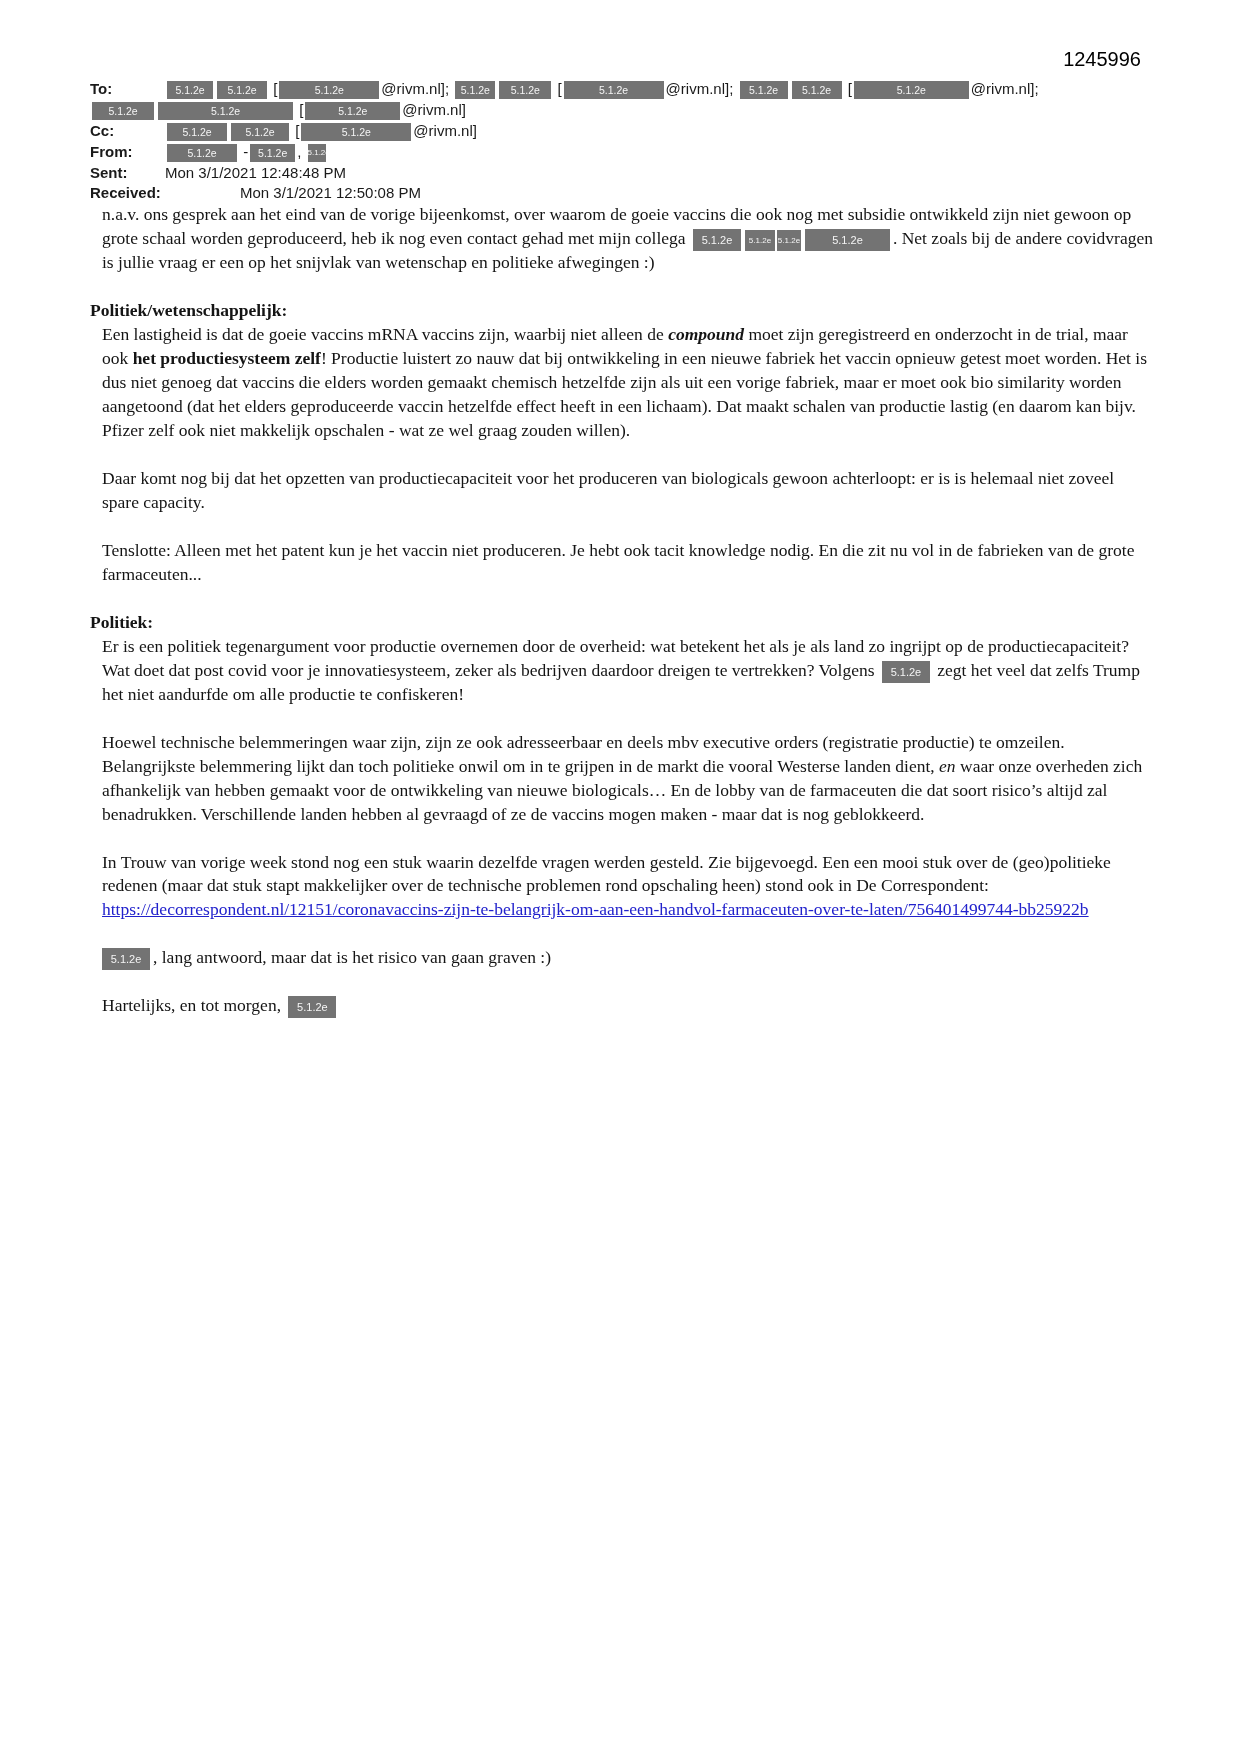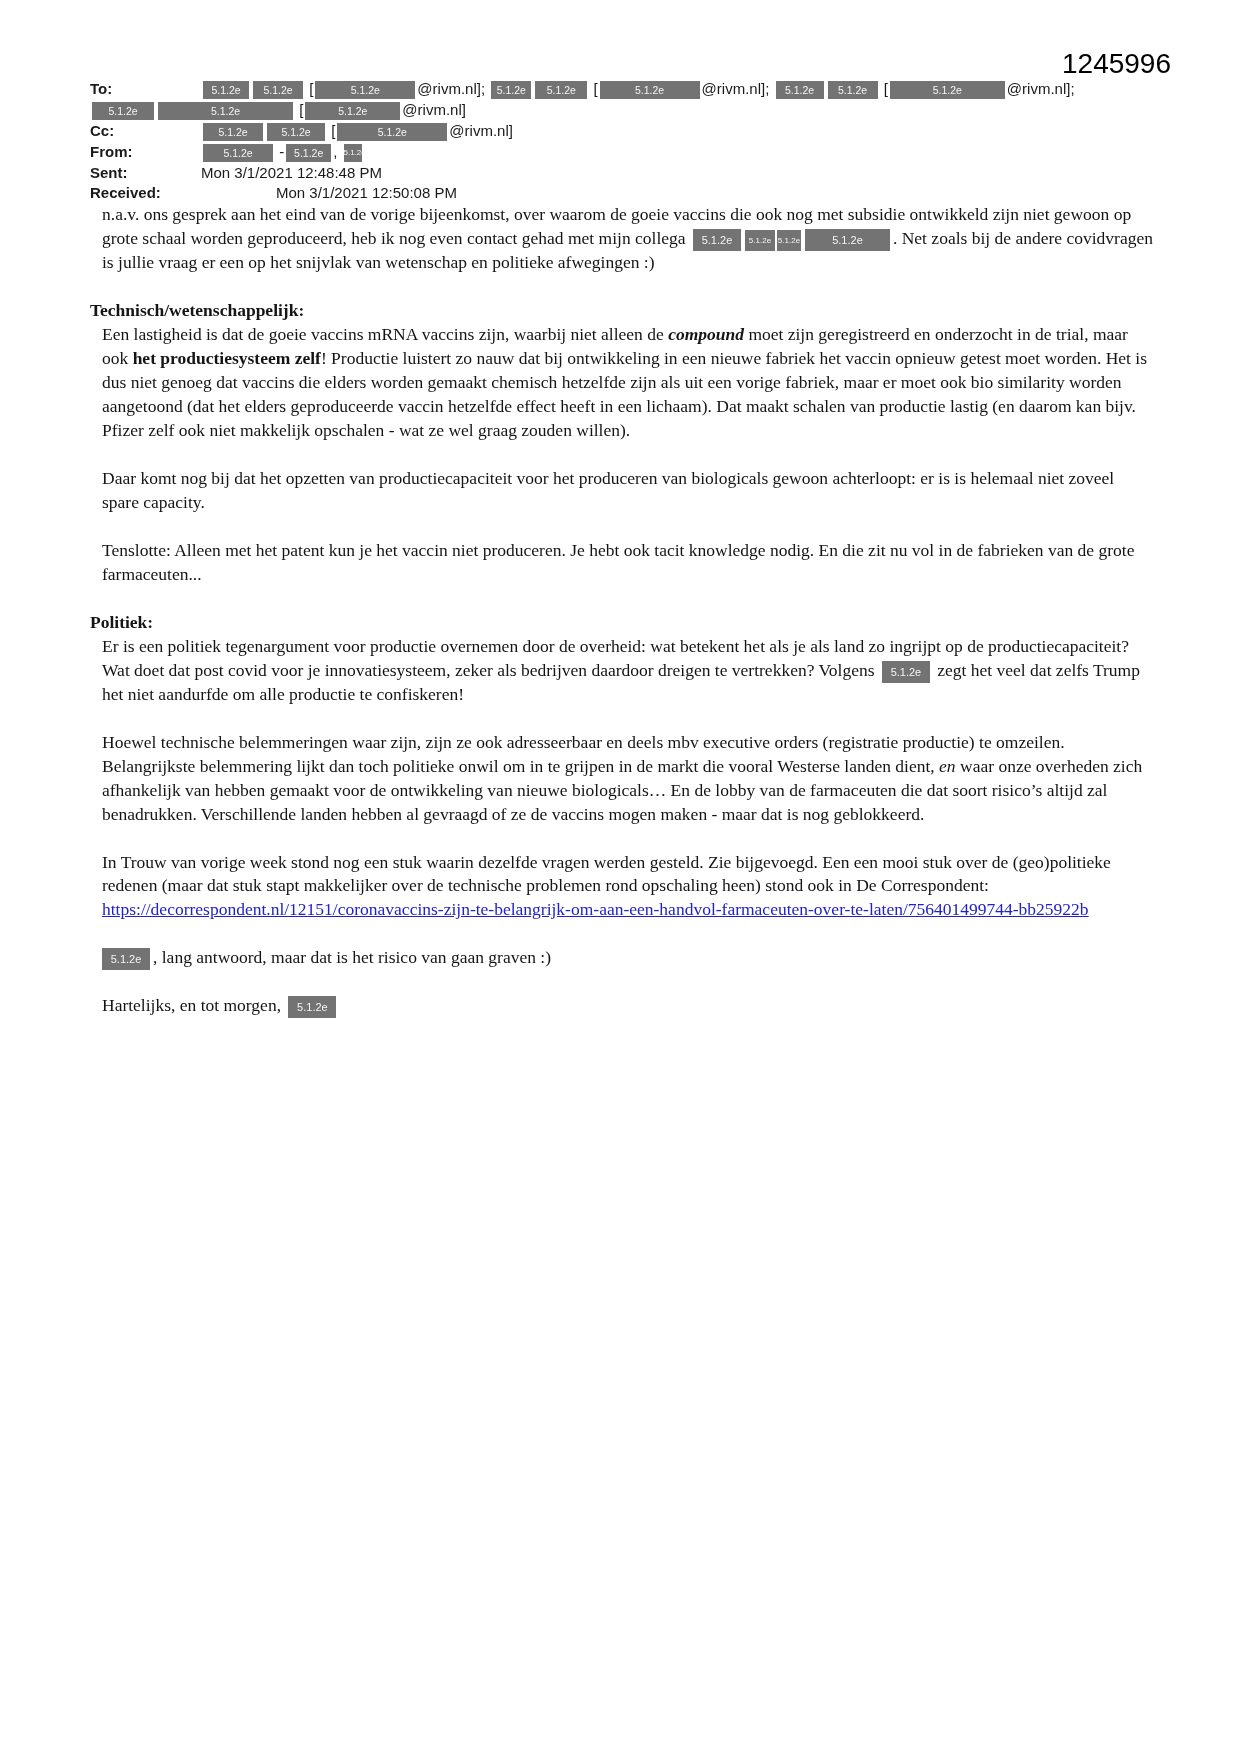--- a/index.html
+++ b/index.html
@@ -13,36 +13,36 @@
   .page {
     position: relative;
     width: 1241px;
     min-height: 1754px;
     box-sizing: border-box;
     padding: 45px 86px 40px 90px;
   }
   .doc-number {
     position: absolute;
     top: 48px;
-    right: 70px;
+    right: 100px;
     font-family: "Liberation Sans", sans-serif;
-    font-size: 28px;
+    font-size: 20px;
     color: #000;
   }
   
   .hdr {
     margin-top: 34px;
     font-family: "Liberation Sans", sans-serif;
     font-size: 15px;
     line-height: 19px;
     color: #1a1a1a;
   }
   .hrow { display: flex; align-items: flex-start; margin-bottom: 1px; }
   .hlabel { width: 75px; flex-shrink: 0; font-weight: bold; }
-  .hval { flex: 1; margin-left: 36px; }
+  .hval { flex: 1; }
   .hval.indent-received { padding-left: 75px; }
   .hcont { padding-left: 0; } 
   
   .rx {
     display: inline-block;
     background: #737373;
     color: #f5f5f5;
     font-family: "Liberation Sans", sans-serif;
     text-align: center;
     vertical-align: middle;
@@ -134,21 +134,21 @@
     <div class="hrow">
       <span class="hlabel">Received:</span>
       <span class="hval indent-received">Mon 3/1/2021 12:50:08 PM</span>
     </div>
 
   </div>
 
 
   <p class="bodytext"><span>n.a.v. ons gesprek aan het eind van de vorige bijeenkomst, over waarom de goeie vaccins die ook nog met subsidie ontwikkeld zijn niet gewoon op grote schaal worden geproduceerd, heb ik nog even contact gehad met mijn collega</span> <span class="rx rx-b bw48">5.1.2e</span><span class="rx rx-b rx-tiny">5.1.2e</span><span class="rx rx-b rx-tiny rx-tiny2">5.1.2e</span><span class="rx rx-b bw85">5.1.2e</span><span>. Net zoals bij de andere covidvragen is jullie vraag er een op het snijvlak van wetenschap en politieke afwegingen :)</span></p>
 
-  <p class="sect">Technisch/wetenschappelijk:</p>
+  <p class="sect">Politiek/wetenschappelijk:</p>
   <p class="bodytext after-sect"><span>Een lastigheid is dat de goeie vaccins mRNA vaccins zijn, waarbij niet alleen de</span> <span class="bi">compound</span> <span>moet zijn geregistreerd en onderzocht in de trial, maar ook</span> <span class="b">het productiesysteem zelf</span><span>! Productie luistert zo nauw dat bij ontwikkeling in een nieuwe fabriek het vaccin opnieuw getest moet worden. Het is dus niet genoeg dat vaccins die elders worden gemaakt chemisch hetzelfde zijn als uit een vorige fabriek, maar er moet ook bio similarity worden aangetoond (dat het elders geproduceerde vaccin hetzelfde effect heeft in een lichaam). Dat maakt schalen van productie lastig (en daarom kan bijv. Pfizer zelf ook niet makkelijk opschalen - wat ze wel graag zouden willen).</span></p>
 
   <p class="bodytext">Daar komt nog bij dat het opzetten van productiecapaciteit voor het produceren van biologicals gewoon achterloopt: er is is helemaal niet zoveel spare capacity.</p>
 
   <p class="bodytext">Tenslotte: Alleen met het patent kun je het vaccin niet produceren. Je hebt ook tacit knowledge nodig. En die zit nu vol in de fabrieken van de grote farmaceuten...</p>
 
   <p class="sect">Politiek:</p>
   <p class="bodytext after-sect"><span>Er is een politiek tegenargument voor productie overnemen door de overheid: wat betekent het als je als land zo ingrijpt op de productiecapaciteit? Wat doet dat post covid voor je innovatiesysteem, zeker als bedrijven daardoor dreigen te vertrekken? Volgens</span> <span class="rx rx-b bw48">5.1.2e</span> <span>zegt het veel dat zelfs Trump het niet aandurfde om alle productie te confiskeren!</span></p>
 
   <p class="bodytext after-sect"><span>Hoewel technische belemmeringen waar zijn, zijn ze ook adresseerbaar en deels mbv executive orders (registratie productie) te omzeilen. Belangrijkste belemmering lijkt dan toch politieke onwil om in te grijpen in de markt die vooral Westerse landen dient,</span> <span class="i">en</span> <span>waar onze overheden zich afhankelijk van hebben gemaakt voor de ontwikkeling van nieuwe biologicals… En de lobby van de farmaceuten die dat soort risico’s altijd zal benadrukken. Verschillende landen hebben al gevraagd of ze de vaccins mogen maken - maar dat is nog geblokkeerd.</span></p>

